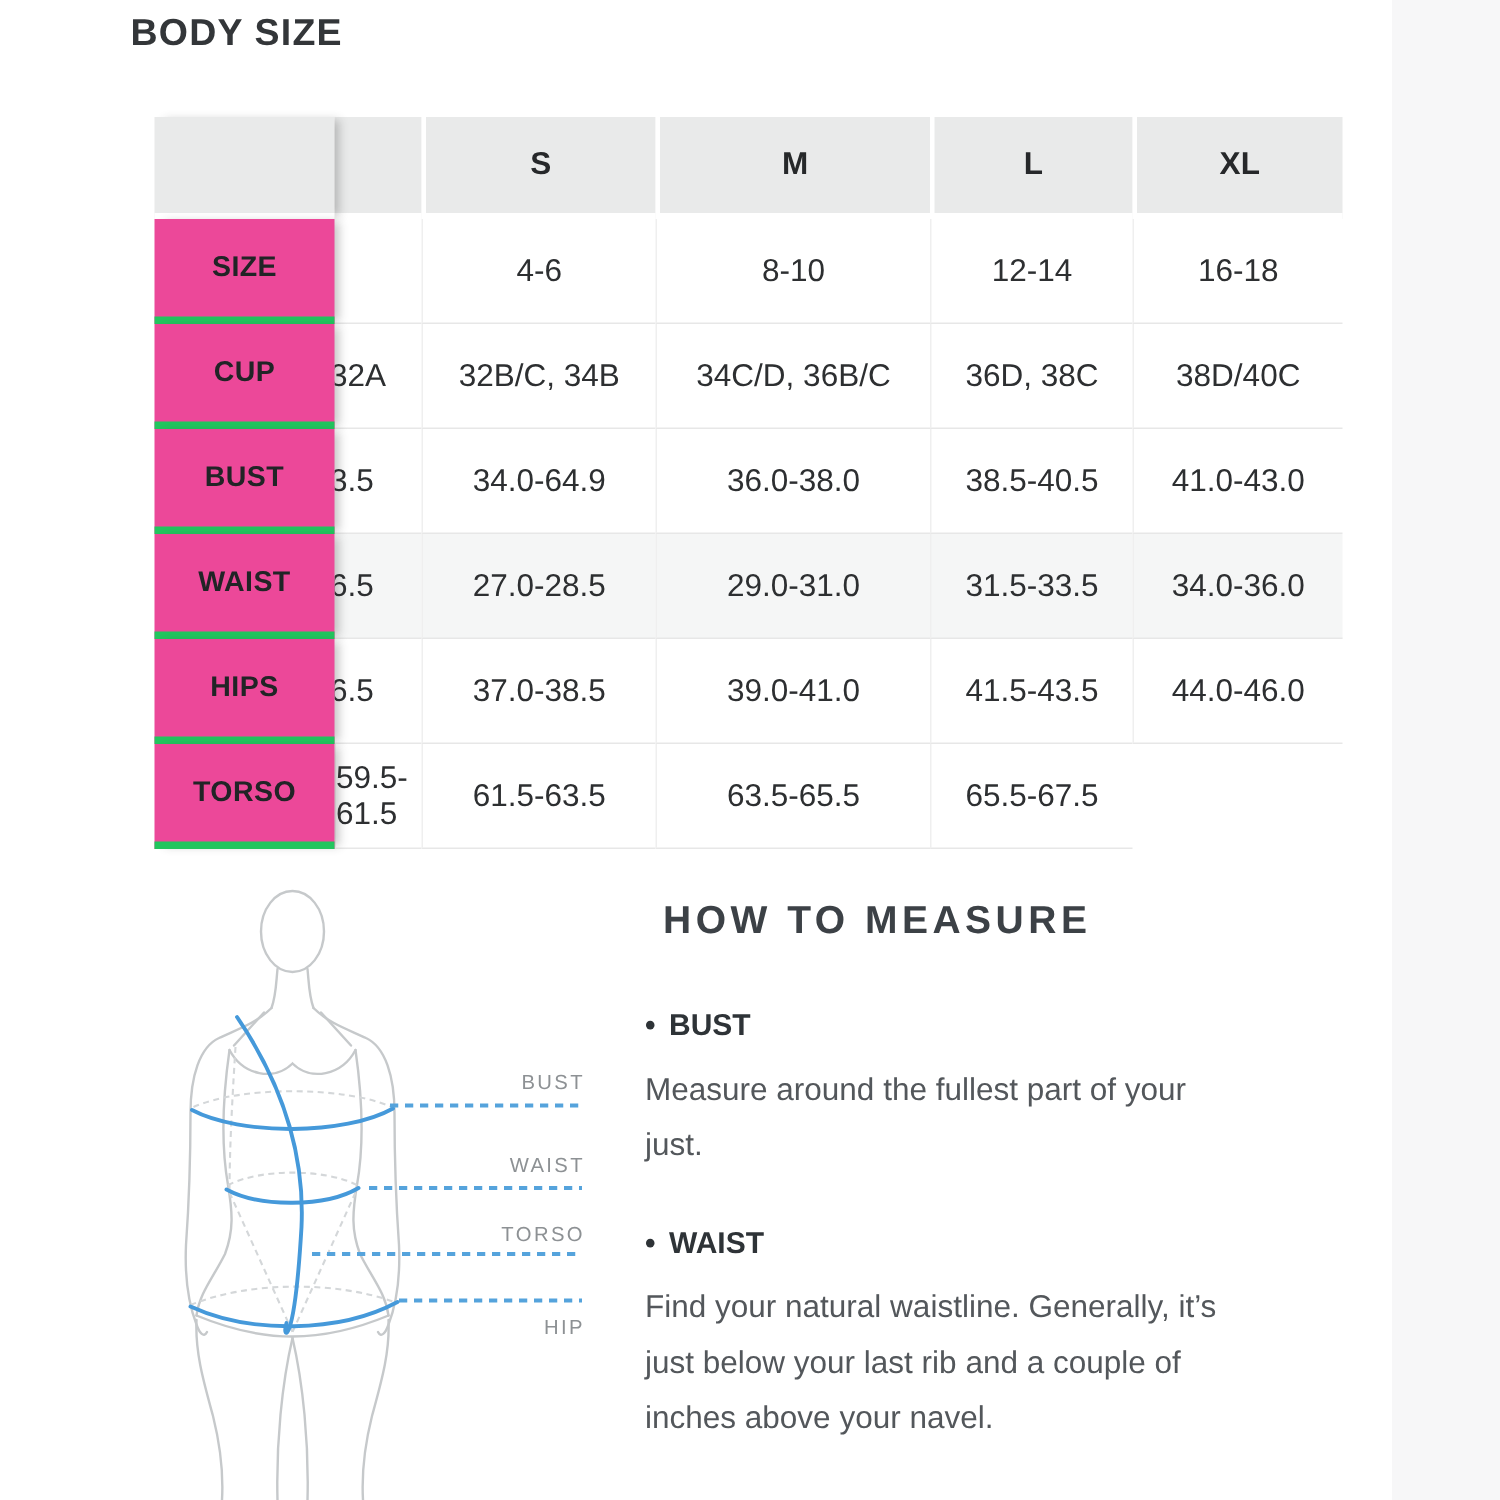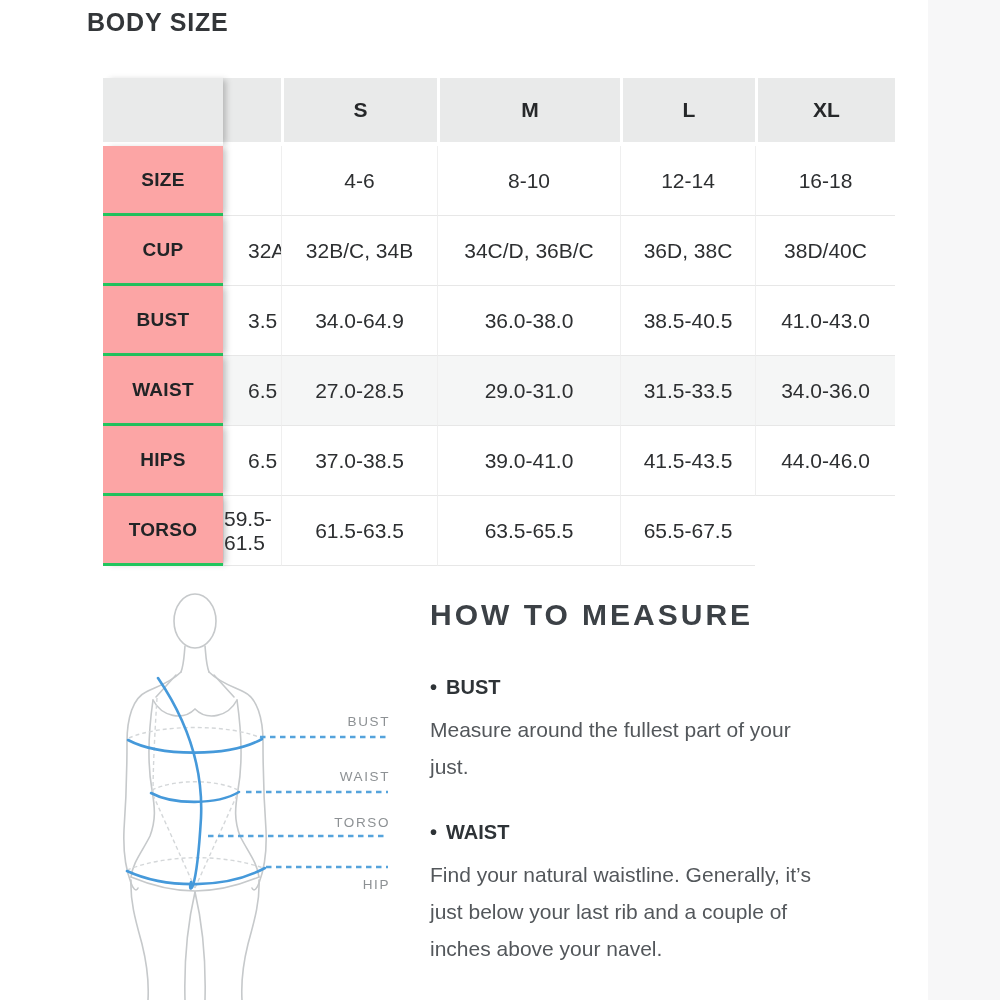--- a/index.html
+++ b/index.html
@@ -36,43 +36,44 @@
     overflow:hidden;
   }
   .cell.head {
     height:68px;
     background:#e9eaea;
     font-weight:600; font-size:21px; color:#26282a;
     border-bottom:4px solid #ffffff;
   }
   .cell.head.gap { border-left:3px solid #ffffff; }
   .cell.sticky {
-    background:#fca5a5;
+    background:#ec4899;
     font-weight:700; font-size:19px; color:#212426;
     letter-spacing:0.3px;
     position:relative; z-index:2;
     box-shadow:5px 0 6px -2px rgba(50,50,50,0.28);
-    border-bottom:3px solid #22c55e;
+    border-bottom:5px solid #22c55e;
   }
   .cell.head.sticky { background:#e9eaea; border-bottom:4px solid #ffffff; }
-  .cell.partial { justify-content:flex-start;padding-left:28px; }
+  .cell.partial { justify-content:flex-start; }
   .cell.partial .clip { display:block; margin-left:-3px; white-space:nowrap; }
   .cell.vline { border-left:1px solid #efefef; }
   .row-hl { background:#f5f6f6; }
   
   .diagram { position:absolute; left:100px; top:590px; width:300px; height:410px; }
   .diagram svg text {
     font-family:"Liberation Sans","DejaVu Sans",sans-serif;
     font-size:13.5px; letter-spacing:1.6px; fill:#8d9194;
   }
   
   .howto { position:absolute; left:430px; top:598px; width:470px; }
   .howto-title {
-    font-size:30px; font-weight:700; letter-spacing:3px; color:#3c4146;
+    font-size:26px; font-weight:700; letter-spacing:3px; color:#3c4146;
     margin-bottom:44px;
+    margin-left:12px;
   }
   .m-section { margin-bottom:36px; }
   .m-heading {
     font-size:20px; font-weight:700; color:#2e3337; margin-bottom:12px;
   }
   .m-heading .bullet { margin-right:9px; }
   .m-line {
     font-size:21px; color:#53575b; line-height:37px; font-weight:400;
   }
 </style>

